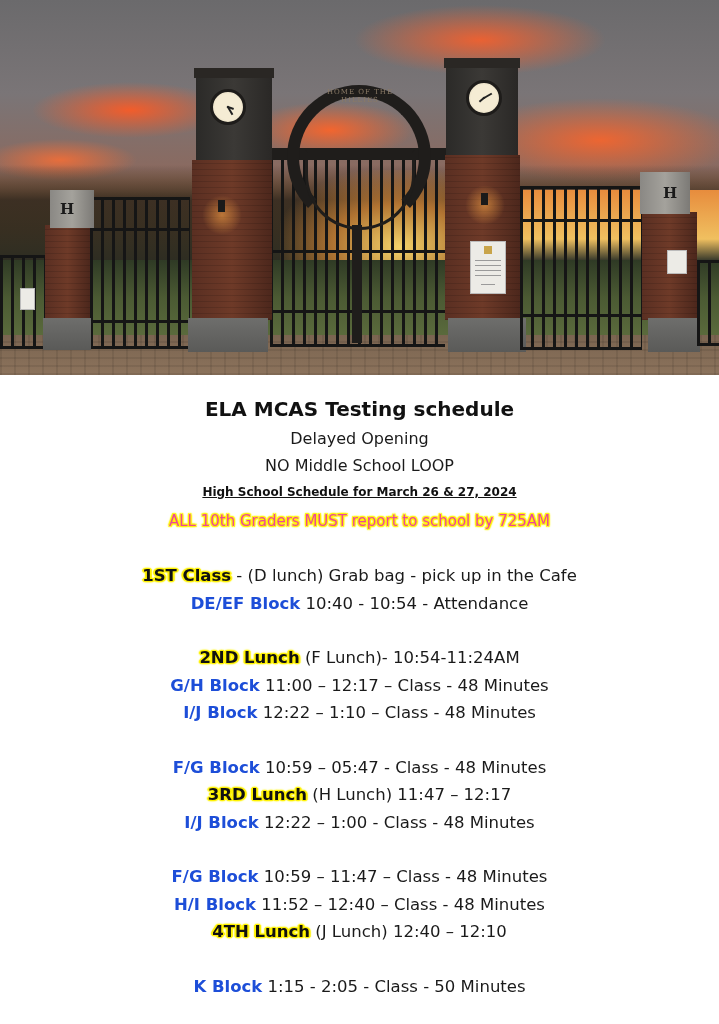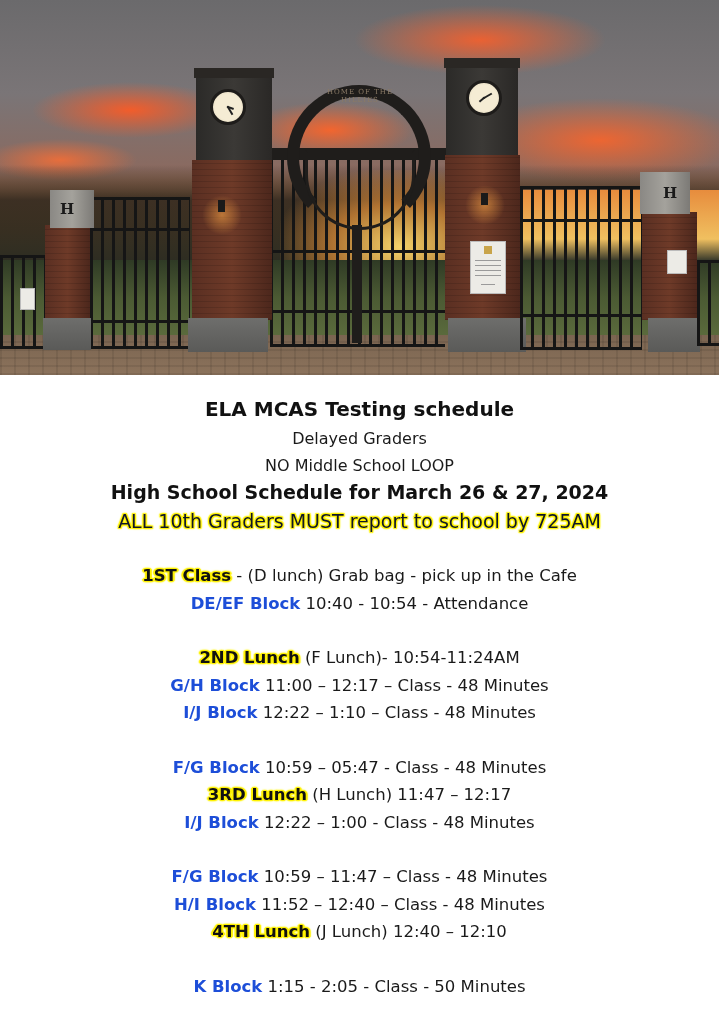--- a/index.html
+++ b/index.html
@@ -98,23 +98,23 @@
   .sign .logo { position: absolute; left: 50%; top: 4px; transform: translateX(-50%); width: 8px; height: 8px; background: #c8a44a; }
   .sign .line { position: absolute; left: 4px; right: 4px; height: 1px; background: #9a9a9a; }
 
   
   .content {
     position: absolute; left: 0; top: 393px; width: 719px; text-align: center;
   }
   .line { display: block; white-space: nowrap; }
   .title { font-size: 20px; font-weight: bold; line-height: 32px; }
   .sub { font-size: 16px; line-height: 27px; color: #1a1a1a; }
-  .subtitle-bold { font-size: 19px; font-weight: bold; line-height: 27px; }
+  .subtitle-bold { font-size: 12px; font-weight: bold; line-height: 27px; text-decoration: underline; }
   .alert {
-    font-size: 19px; line-height: 30px; color: #0f172a;
+    font-size: 15px; line-height: 30px; color: #ec4899;
     text-shadow:
       0 0 2px #fff200, 0 0 2px #fff200, 0 0 3px #fff200,
       1px 1px 1px #fff200, -1px -1px 1px #fff200, 1px -1px 1px #fff200, -1px 1px 1px #fff200;
   }
   .row { font-size: 16.5px; line-height: 27.5px; color: #1a1a1a; }
   .row b { font-weight: bold; color: #1d4ed8; }
   .hl {
     font-weight: bold; color: #111;
     text-shadow:
       0 0 2px #fff200, 0 0 3px #fff200, 0 0 3px #fff200,
@@ -195,21 +195,21 @@
   <div class="pillar" style="left:642px;top:212px;width:55px;height:108px;"></div>
   <div class="pillar-cap" style="left:640px;top:172px;width:50px;height:42px;"></div>
   <div class="h-letter" style="left:658px;top:184px;width:24px;">H</div>
   <div class="sign" style="left:667px;top:250px;width:18px;height:22px;"></div>
   <div class="pillar-base" style="left:648px;top:318px;width:52px;height:34px;"></div>
   <div class="fence" style="left:697px;top:260px;width:22px;height:80px;"></div>
 </div>
 
 <div class="content">
   <span class="line title">ELA MCAS Testing schedule</span>
-  <span class="line sub">Delayed Graders</span>
+  <span class="line sub">Delayed Opening</span>
   <span class="line sub">NO Middle School LOOP</span>
   <span class="line subtitle-bold">High School Schedule for March 26 &amp; 27, 2024</span>
   <span class="line alert">ALL 10th Graders MUST report to school by 725AM</span>
 
   <div class="gap-top"></div>
 
   <div>
     <span class="line row"><span class="hl">1ST Class</span><span> - (D lunch) Grab bag - pick up in the Cafe</span></span>
     <span class="line row"><b>DE/EF Block</b><span> 10:40 - 10:54 - Attendance</span></span>
   </div>

